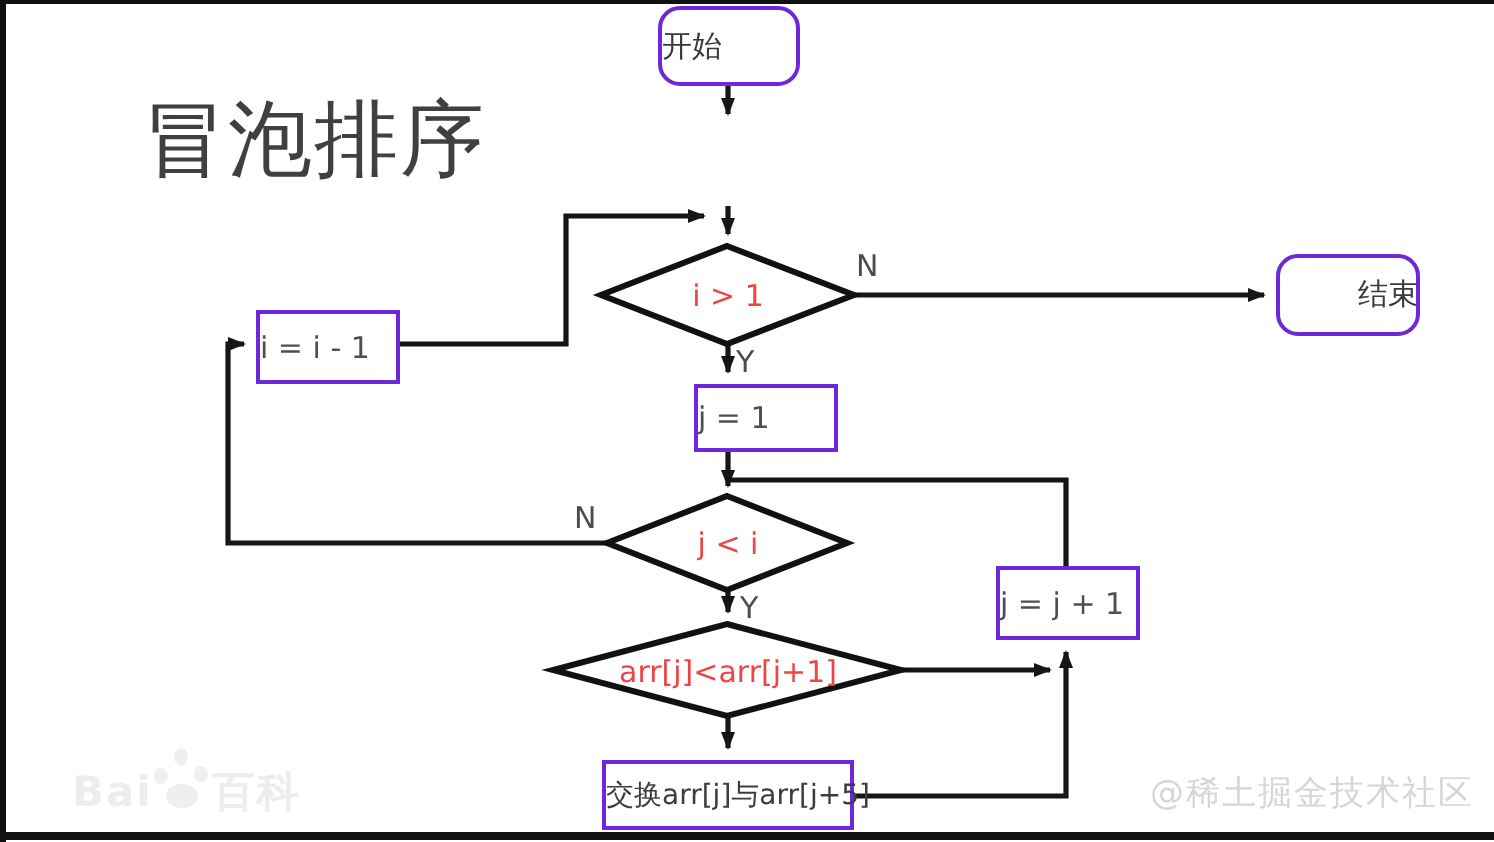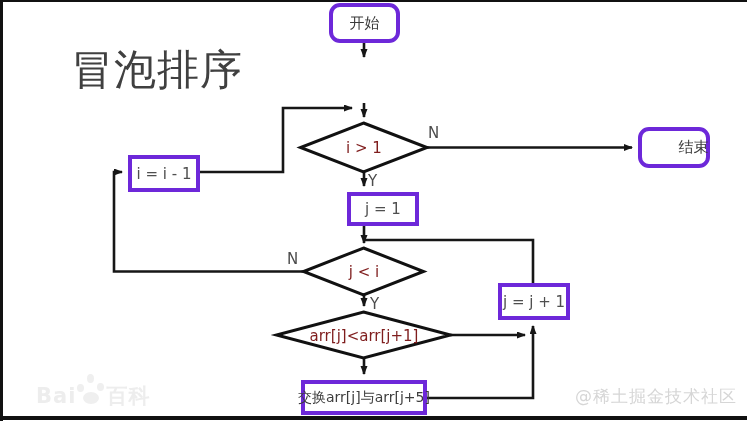--- a/index.html
+++ b/index.html
@@ -22,38 +22,38 @@
     font-size:42px;line-height:1.1;letter-spacing:1px;
     color:#404040;font-weight:500;white-space:nowrap;
   }
 
   svg.wires{position:absolute;left:0;top:0;z-index:1;}
   .wire{fill:none;stroke:#161616;stroke-width:2.6px;}
   .diamond{fill:#ffffff;stroke:#111111;stroke-width:3px;}
 
   .node{
     position:absolute;z-index:2;
-    background:#ffffff;border:4px solid #6d28d9;
-    display:flex;align-items:center;justify-content:center;
+    background:#ffffff;border:2px solid #6d28d9;
+    display:flex;align-items:center;justify-content:flex-start;
     color:#4f4f4f;font-size:15px;white-space:nowrap;
     box-sizing:border-box;
   }
   .terminator{border-radius:11px;color:#3a3a3a;}
   .node-start{left:329px;top:3px;width:71px;height:40px;}
   .node-init-i{left:328px;top:63px;width:73px;height:40px;}
   .node-end{left:638px;top:127px;width:72px;height:41px;padding-left:39px;}
   .node-dec-i{left:128px;top:155px;width:72px;height:37px;}
   .node-init-j{left:328px;top:192px;width:72px;height:34px;margin-left:19px;}
   .node-inc-j{left:498px;top:283px;width:72px;height:37px;}
   .node-swap{left:301px;top:380px;width:126px;height:35px;font-size:14px;color:#3d3d3d;}
 
   .dlabel{
     position:absolute;z-index:2;
     display:flex;align-items:center;justify-content:center;
-    color:#7f1d1d;font-size:15px;white-space:nowrap;pointer-events:none;
+    color:#ef4444;font-size:15px;white-space:nowrap;pointer-events:none;
   }
   .dlabel-cond-i{left:303px;top:135px;width:122px;height:26px;}
   .dlabel-cond-j{left:313px;top:259px;width:102px;height:26px;}
   .dlabel-cond-swap{left:283px;top:323px;width:162px;height:26px;}
 
   .elabel{
     position:absolute;z-index:2;color:#4c4c4c;font-size:15px;line-height:1;
   }
   .elabel-i-no{left:428px;top:126px;}
   .elabel-i-yes{left:368px;top:174px;}

